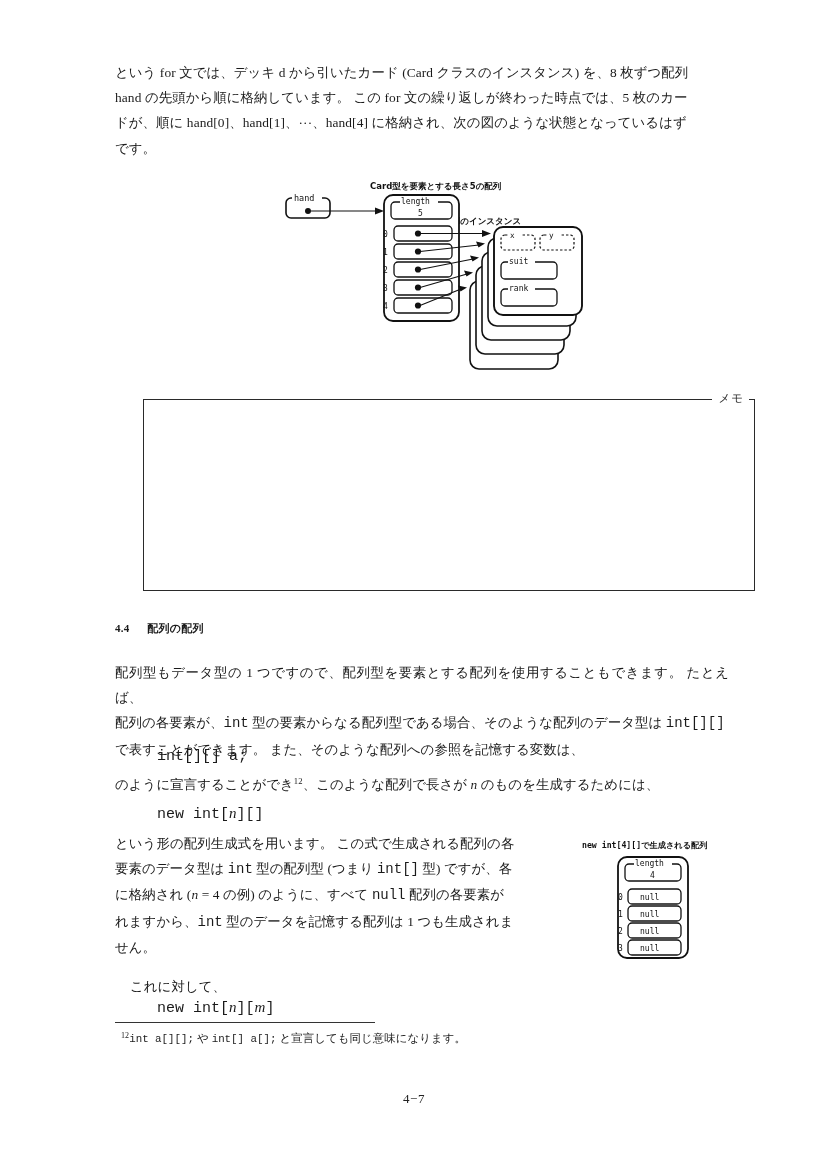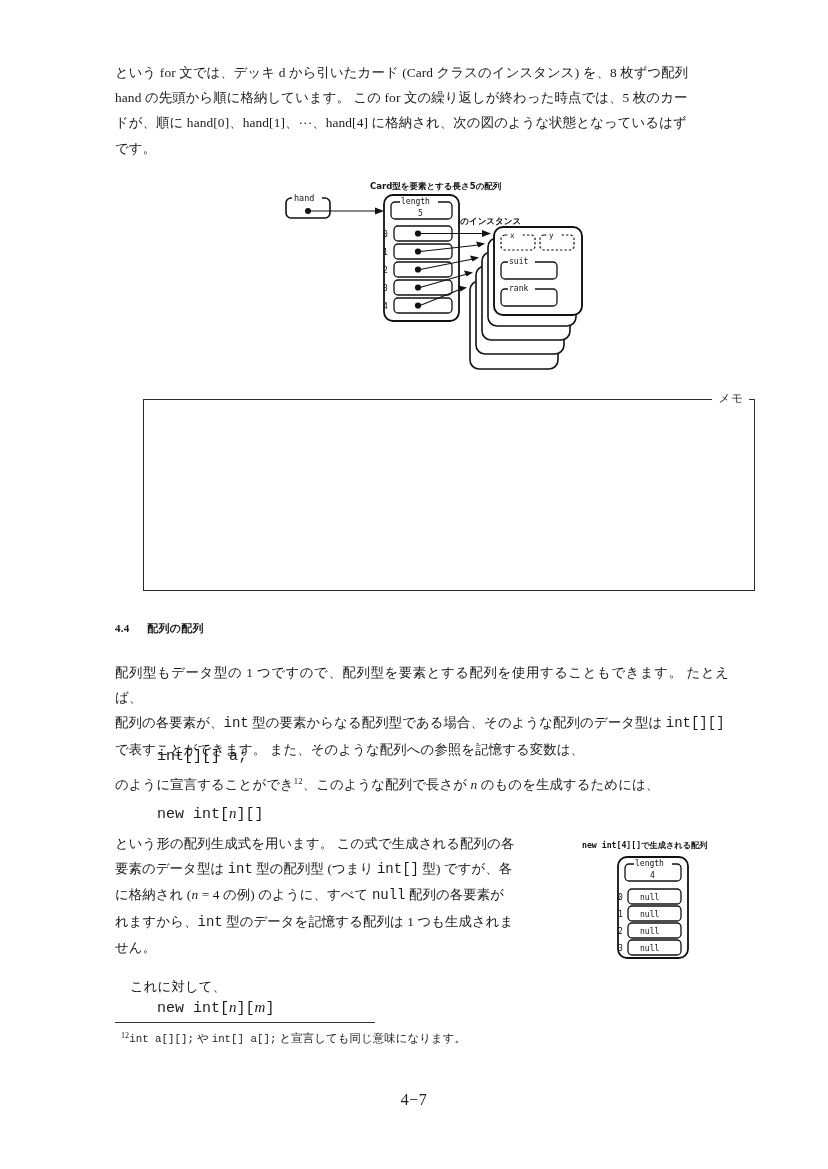--- a/index.html
+++ b/index.html
@@ -142,21 +142,21 @@
     line-height: 0;
   }
 
   
   .pageno {
     position: absolute;
     left: 0;
     top: 1091px;
     width: 828px;
     text-align: center;
-    font-size: 16px;
+    font-size: 13px;
     color: #222;
     letter-spacing: 0.5px;
   }
 
   
   .blk { position: absolute; left: 0; width: 614px; }
 </style>
 </head>
 <body>
 

